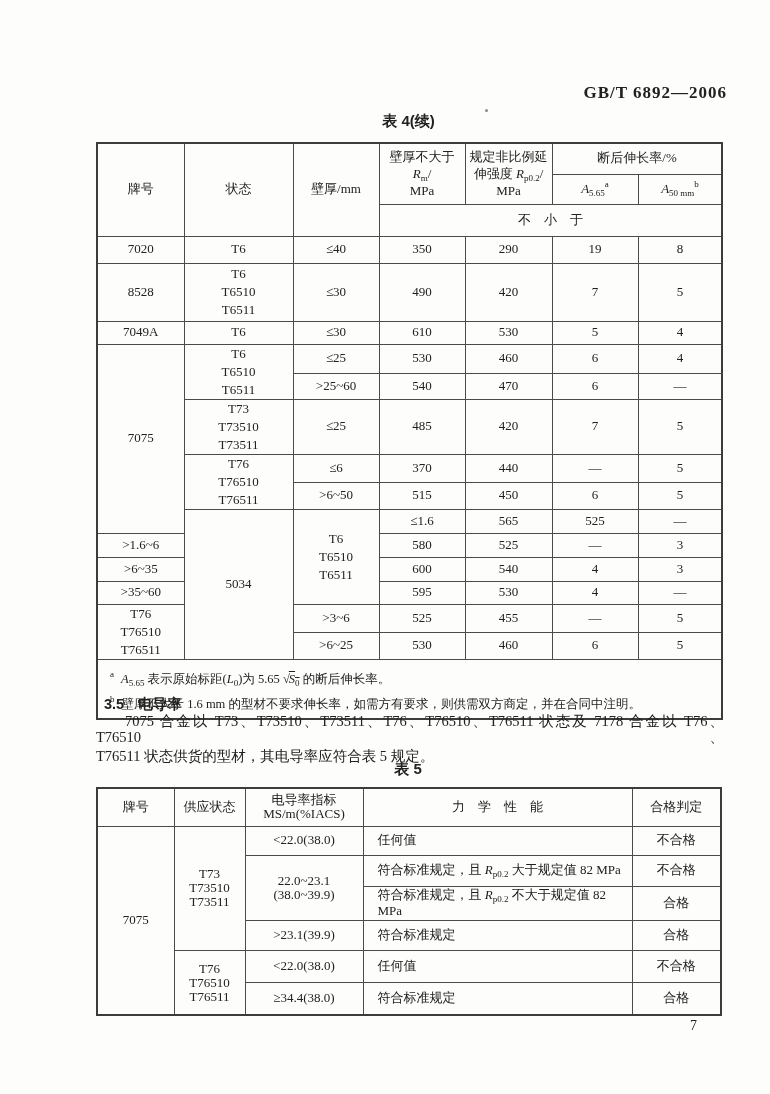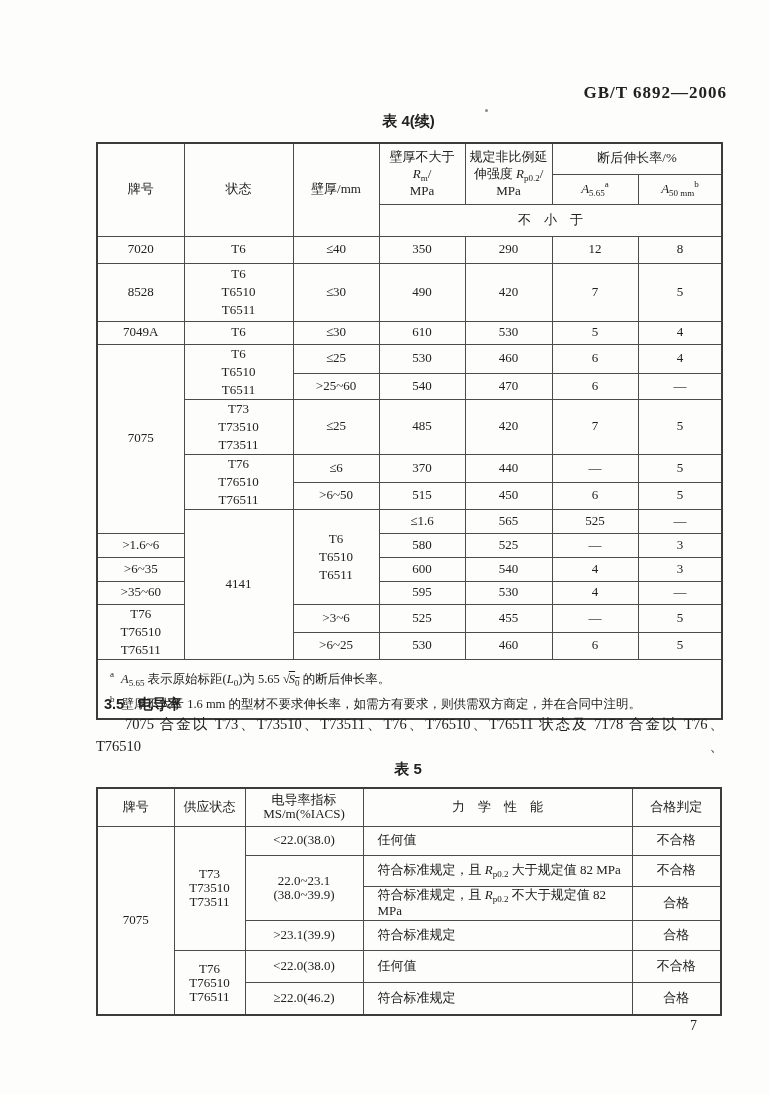--- a/index.html
+++ b/index.html
@@ -39,21 +39,21 @@
   .foot-line sup { margin-right:7px; }
   .sqrt-arg { text-decoration:overline; }
   .rad { letter-spacing:-1px; }
   .mech-cell { text-align:left; padding-left:14px; }
   .sec-heading {
     position:absolute; left:104px; top:695px;
     font-family:"Liberation Sans","DejaVu Sans",sans-serif; font-weight:bold; font-size:14.5px;
   }
   .sec-heading .sec-num { margin-right:14px; }
   .para { position:absolute; left:96px; top:713px; width:628px; font-size:14.5px; }
-  .para-line1 { text-indent:2em; text-align:justify; text-align-last:justify; line-height:22px; }
+  .para-line1 { text-indent:2em; text-align:justify; text-align-last:justify; line-height:16px; }
   .para-line2 { line-height:23px; }
   .page-number { position:absolute; left:690px; top:1018px; font-size:14px; }
 </style>
 </head>
 <body>
 
 <div class="page">
 
   <div class="doc-number">GB/T 6892—2006</div>
   <div class="artifact-dot"></div>
@@ -97,21 +97,21 @@
     <tr style="height:32px">
       <td colspan="4">不　小　于</td>
     </tr>
 
     <tr style="height:27px">
       <td>7020</td>
       <td>T6</td>
       <td>≤40</td>
       <td>350</td>
       <td>290</td>
-      <td>12</td>
+      <td>19</td>
       <td>8</td>
     </tr>
     <tr style="height:58px">
       <td>8528</td>
       <td class="ml">T6
 T6510
 T6511</td>
       <td>≤30</td>
       <td>490</td>
       <td>420</td>
@@ -168,21 +168,21 @@
     </tr>
     <tr style="height:23px">
       <td>&gt;6~50</td>
       <td>515</td>
       <td>450</td>
       <td>6</td>
       <td>5</td>
     </tr>
 
     <tr style="height:24px">
-      <td rowspan="6">4141</td>
+      <td rowspan="6">5034</td>
       <td rowspan="4" class="ml">T6
 T6510
 T6511</td>
       <td>≤1.6</td>
       <td>565</td>
       <td>525</td>
       <td>—</td>
       <td>—</td>
     </tr>
     <tr style="height:24px">
@@ -235,20 +235,21 @@
       </td>
     </tr>
   </tbody>
     </table>
 
   <div class="sec-heading">
     <span class="sec-num">3.5</span><span>电导率</span>
   </div>
   <div class="para">
     <div class="para-line1">7075 合金以 T73、T73510、T73511、T76、T76510、T76511 状态及 7178 合金以 T76、T76510、</div>
+    <div class="para-line2">T76511 状态供货的型材，其电导率应符合表 5 规定。</div>
   </div>
 
   <div class="t5-caption">表 5</div>
 
   <table class="t5">
     <colgroup>
       <col style="width:77px">
         <col style="width:71px">
         <col style="width:118px">
       <col style="width:269px">
@@ -289,21 +290,21 @@
     </tr>
     <tr style="height:32px">
       <td rowspan="2" class="ml">T76
 T76510
 T76511</td>
       <td>&lt;22.0(38.0)</td>
       <td class="mech-cell">任何值</td>
       <td>不合格</td>
     </tr>
     <tr style="height:32px">
-      <td>≥22.0(46.2)</td>
+      <td>≥34.4(38.0)</td>
       <td class="mech-cell">符合标准规定</td>
       <td>合格</td>
     </tr>
   </tbody>
     </table>
 
   <div class="page-number">7</div>
 
 </div>
 

